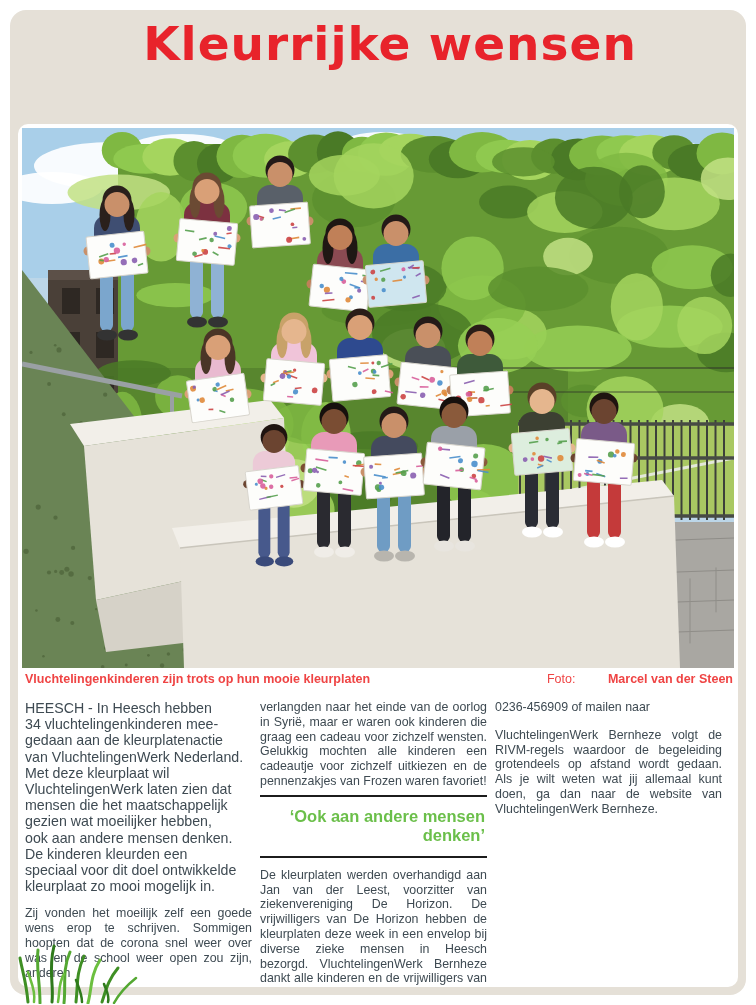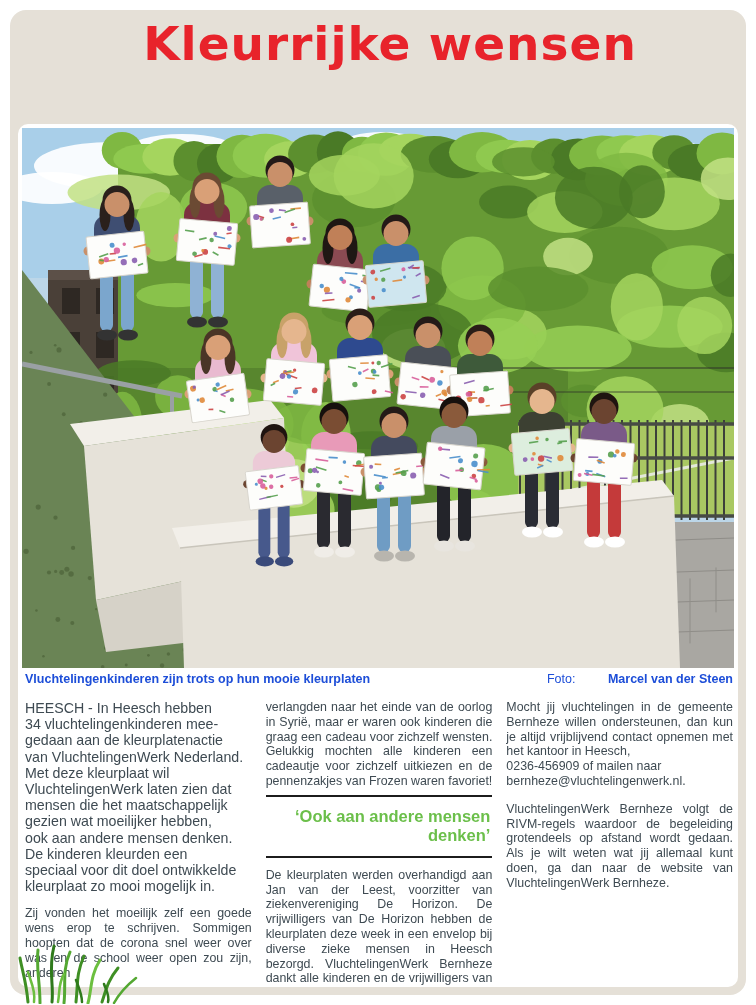--- a/index.html
+++ b/index.html
@@ -26,28 +26,28 @@
     position:absolute;left:18px;top:124px;width:720px;height:863px;
     background:#ffffff;border-radius:10px;z-index:1;
   }
   .photo-frame{
     position:absolute;left:22px;top:128px;width:712px;height:540px;
     background:#bcd6e8;overflow:hidden;z-index:2;
   }
   .caption-row{
     position:absolute;left:25px;top:672px;width:708px;z-index:2;
     display:flex;justify-content:space-between;align-items:baseline;
-    font-size:12.5px;color:#1d4ed8;
+    font-size:12.5px;color:#ef4444;
   }
   .caption-left{font-weight:700;}
   .caption-right{font-weight:400;}
   .caption-right b{font-weight:700;padding-left:29px;}
   .cols{
     position:absolute;left:25px;top:700px;width:708px;height:287px;z-index:2;
-    display:flex;gap:14px;color:#3e4a52;
+    display:flex;gap:8px;color:#3e4a52;
   }
   .col{width:227px;overflow:hidden;}
   .intro{
     font-size:14.2px;line-height:16.2px;white-space:pre-line;margin:0 0 12px 0;
   }
   .body-p{
     font-size:12.4px;line-height:14.8px;text-align:justify;margin:0;
   }
   .body-p + .body-p{margin-top:0;}
   .gap-top{margin-top:13px;}
@@ -772,23 +772,21 @@
 speciaal voor dit doel ontwikkelde
 kleurplaat zo mooi mogelijk in.</p>
     <p class="body-p">Zij vonden het moeilijk zelf een goede wens erop te schrijven. Sommigen hoopten dat de corona snel weer over was en de school weer open zou zijn, anderen</p>
   </div>
   <div class="col">
     <p class="body-p">verlangden naar het einde van de oorlog in Syrië, maar er waren ook kinderen die graag een cadeau voor zichzelf wensten. Gelukkig mochten alle kinderen een cadeautje voor zichzelf uitkiezen en de pennenzakjes van Frozen waren favoriet!</p>
     <div class="pull-quote">‘Ook aan andere mensen denken’</div>
     <p class="body-p">De kleurplaten werden overhandigd aan Jan van der Leest, voorzitter van ziekenvereniging De Horizon. De vrijwilligers van De Horizon hebben de kleurplaten deze week in een envelop bij diverse zieke mensen in Heesch bezorgd. VluchtelingenWerk Bernheze dankt alle kinderen en de vrijwilligers van de Horizon voor hun ge-</p>
   </div>
   <div class="col">
-    <p class="body-p">Mocht jij vluchtelingen in de gemeente Bernheze willen ondersteunen, dan kun je altijd vrijblijvend contact opnemen met het kantoor in Heesch,</p>
     <p class="plain-line">0236-456909 of mailen naar</p>
-    <p class="plain-line">bernheze@vluchtelingenwerk.nl.</p>
     <p class="body-p gap-top">VluchtelingenWerk Bernheze volgt de RIVM-regels waardoor de begeleiding grotendeels op afstand wordt gedaan. Als je wilt weten wat jij allemaal kunt doen, ga dan naar de website van VluchtelingenWerk Bernheze.</p>
   </div>
 </div>
 
 <svg class="grass" viewBox="0 0 132 64" xmlns="http://www.w3.org/2000/svg">
   <g stroke-linecap="round" fill="none">
     <path d="M10 62 C 8 40, 4 30, 2 18" stroke="#3f8f24" stroke-width="3"></path>
     <path d="M22 63 C 22 42, 18 28, 20 10" stroke="#54a832" stroke-width="3"></path>
     <path d="M34 62 C 36 44, 30 30, 36 6" stroke="#2f7a1c" stroke-width="3"></path>
     <path d="M46 63 C 48 46, 44 30, 52 12" stroke="#54a832" stroke-width="3"></path>

